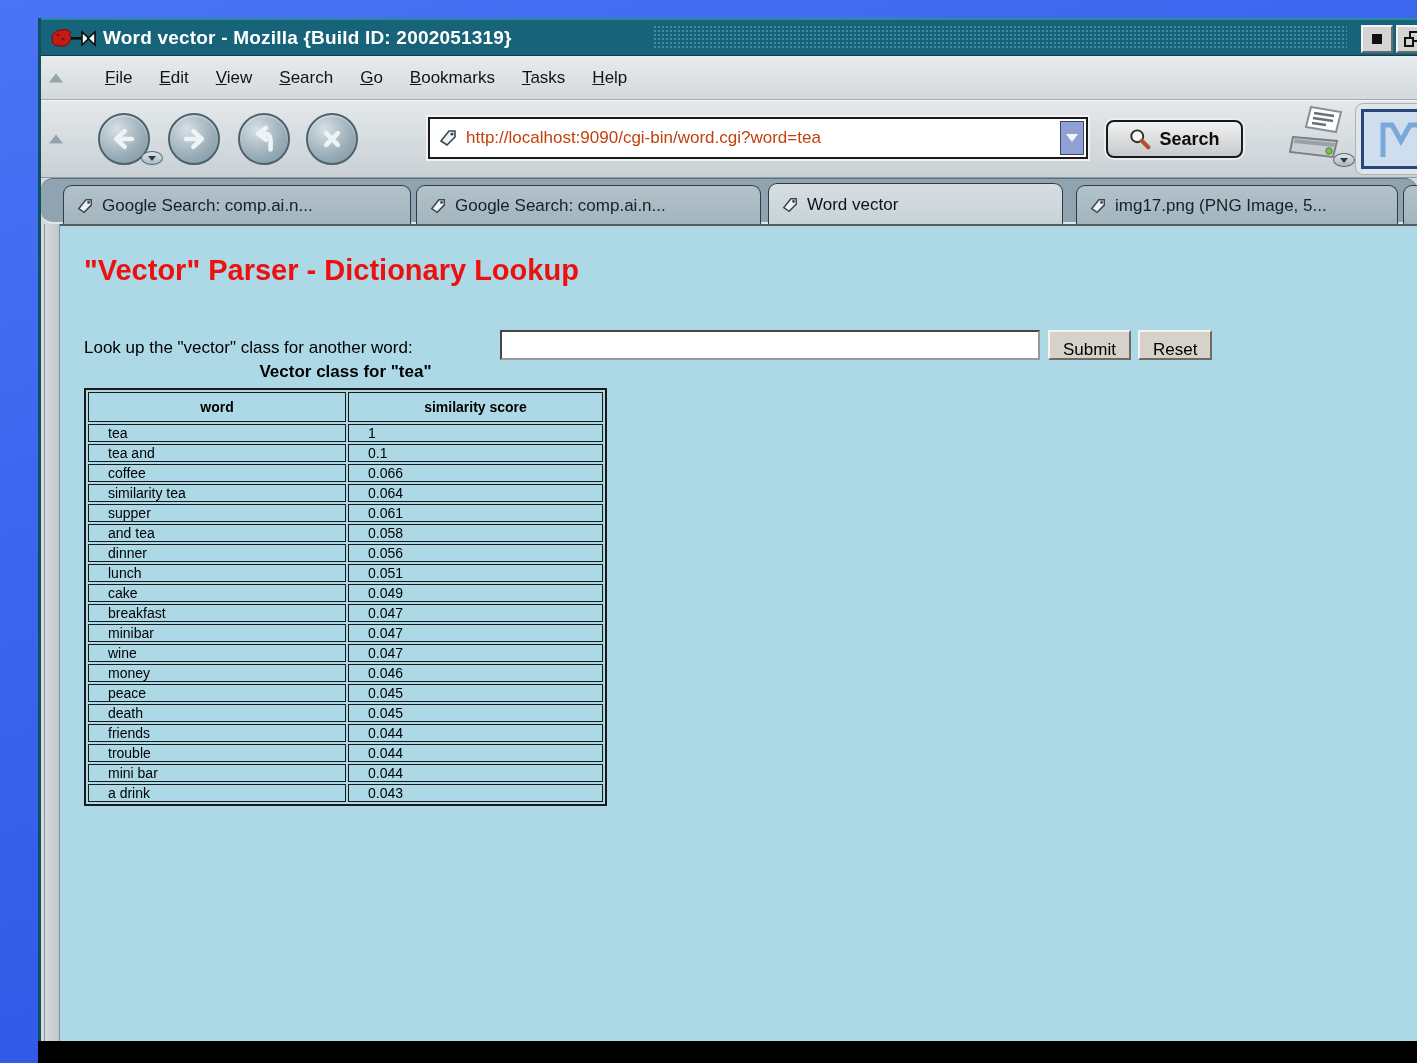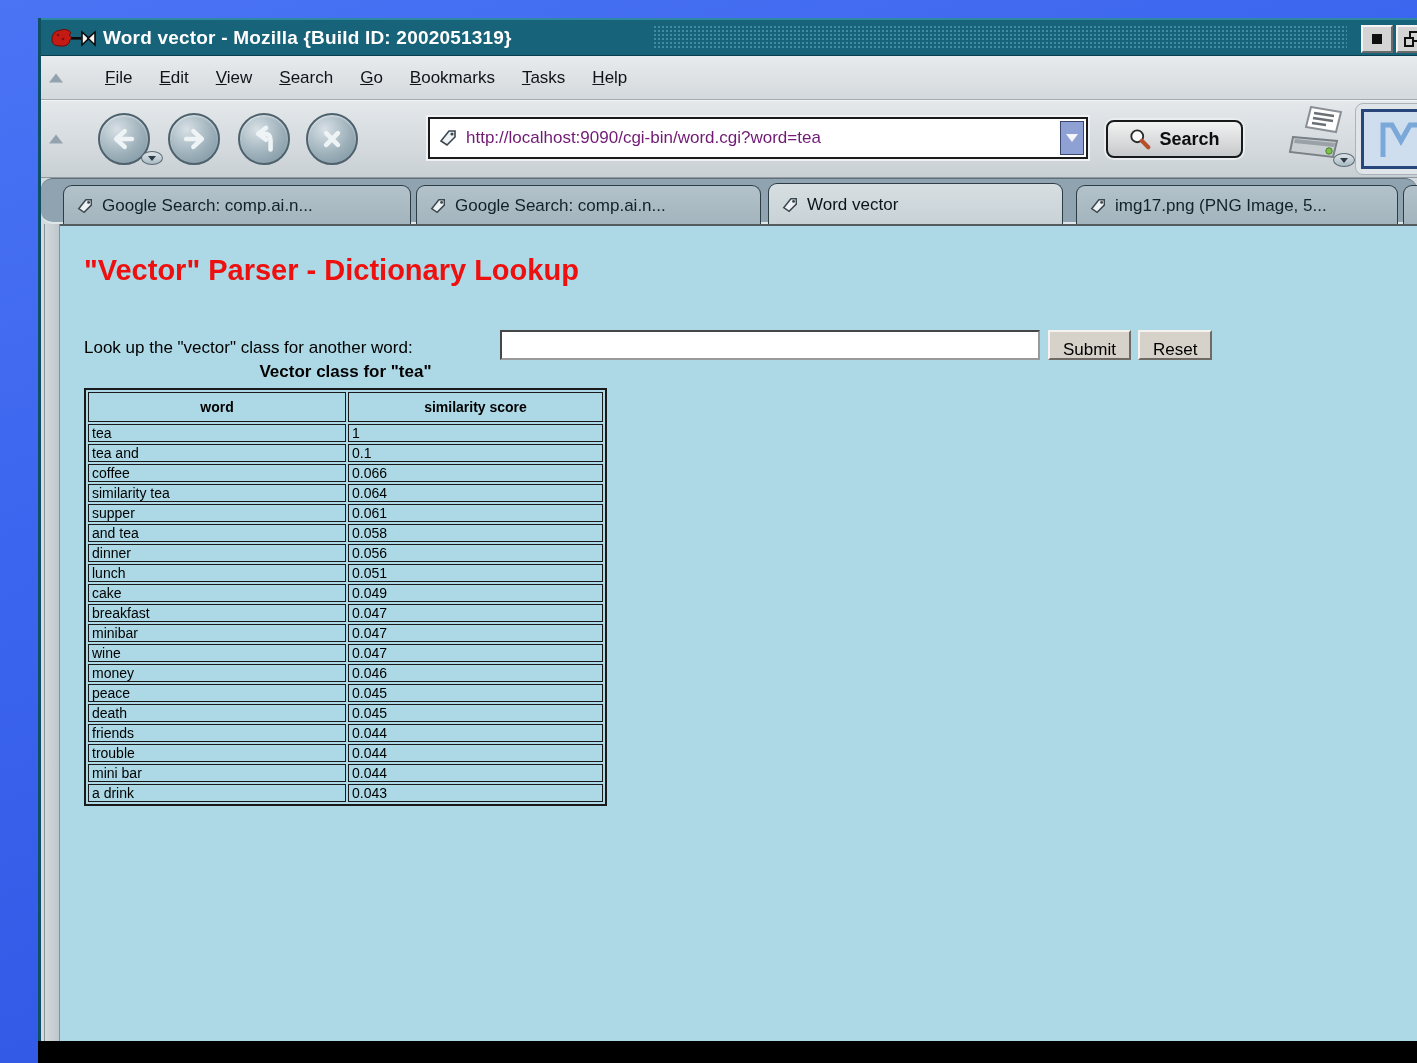--- a/index.html
+++ b/index.html
@@ -84,21 +84,21 @@
     border-top:5px solid #2e3c46; margin-top:1px;
   }
   .urlbox {
     position:absolute; left:387px; top:16px; width:660px; height:42px;
     background:#ffffff; border:2px solid #1a1a1a; box-shadow:0 0 0 2px #eef2f4;
     display:flex; align-items:center;
   }
   .urlbox .tagwrap { margin-left:8px; width:20px; height:20px; flex:none; }
   .url-input {
     flex:1; border:none; outline:none; font-family:"Liberation Sans",sans-serif;
-    font-size:17px; color:#701a75; padding-left:8px; background:transparent; height:100%;
+    font-size:17px; color:#c2410c; padding-left:8px; background:transparent; height:100%;
   }
   .url-drop {
     flex:none; width:24px; height:34px; margin-right:2px; background:#8fa0d4;
     border:1px solid #39466e; display:flex; align-items:center; justify-content:center;
   }
   .url-drop .tri { width:0;height:0;border-left:6px solid transparent;border-right:6px solid transparent;border-top:8px solid #f4f6fa; }
   .searchbtn {
     position:absolute; left:1065px; top:19px; width:137px; height:38px;
     border-radius:8px; border:2px solid #17191b; background:linear-gradient(#f2f2f2,#c6c9cb);
     box-shadow:0 0 0 2px #e9edef;
@@ -164,21 +164,21 @@
   }
   table.results {
     position:absolute; left:24px; top:162px; width:523px;
     border-collapse:separate; border-spacing:2px;
     border:2px solid #1a1a1a; background:#acd9e5;
   }
   table.results th, table.results td {
     border:1px solid #1a1a1a; font-size:14px; color:#000; overflow:hidden;
   }
   table.results th { height:30px; font-weight:bold; text-align:center; }
-  table.results td { height:15px; padding-left:3px; text-align:left; }
+  table.results td { height:15px; padding-left:19px; text-align:left; }
   td.col-word { width:258px; }
 
   .blackbar { position:absolute; left:38px; top:1041px; right:0; bottom:0; background:#000; }
   .tagwrap svg { width:100%; height:100%; display:block; }
 </style>
 </head>
 <body>
 
 <div class="window">
 

